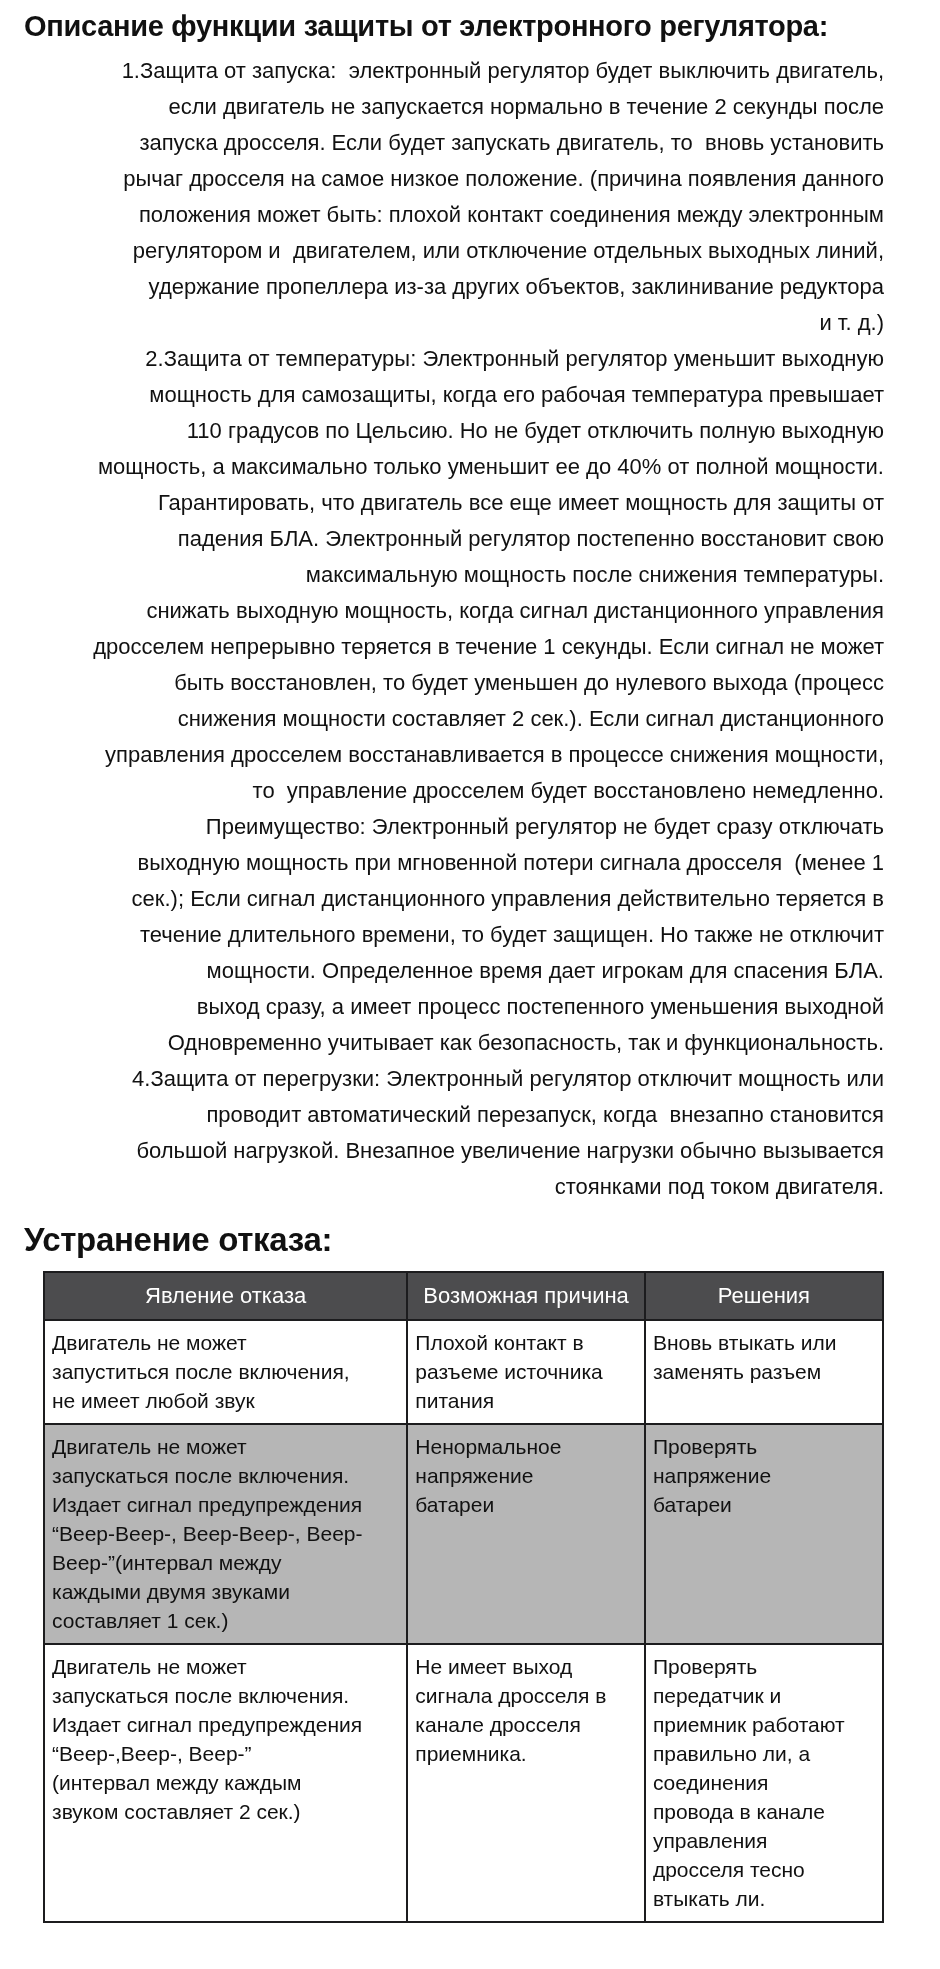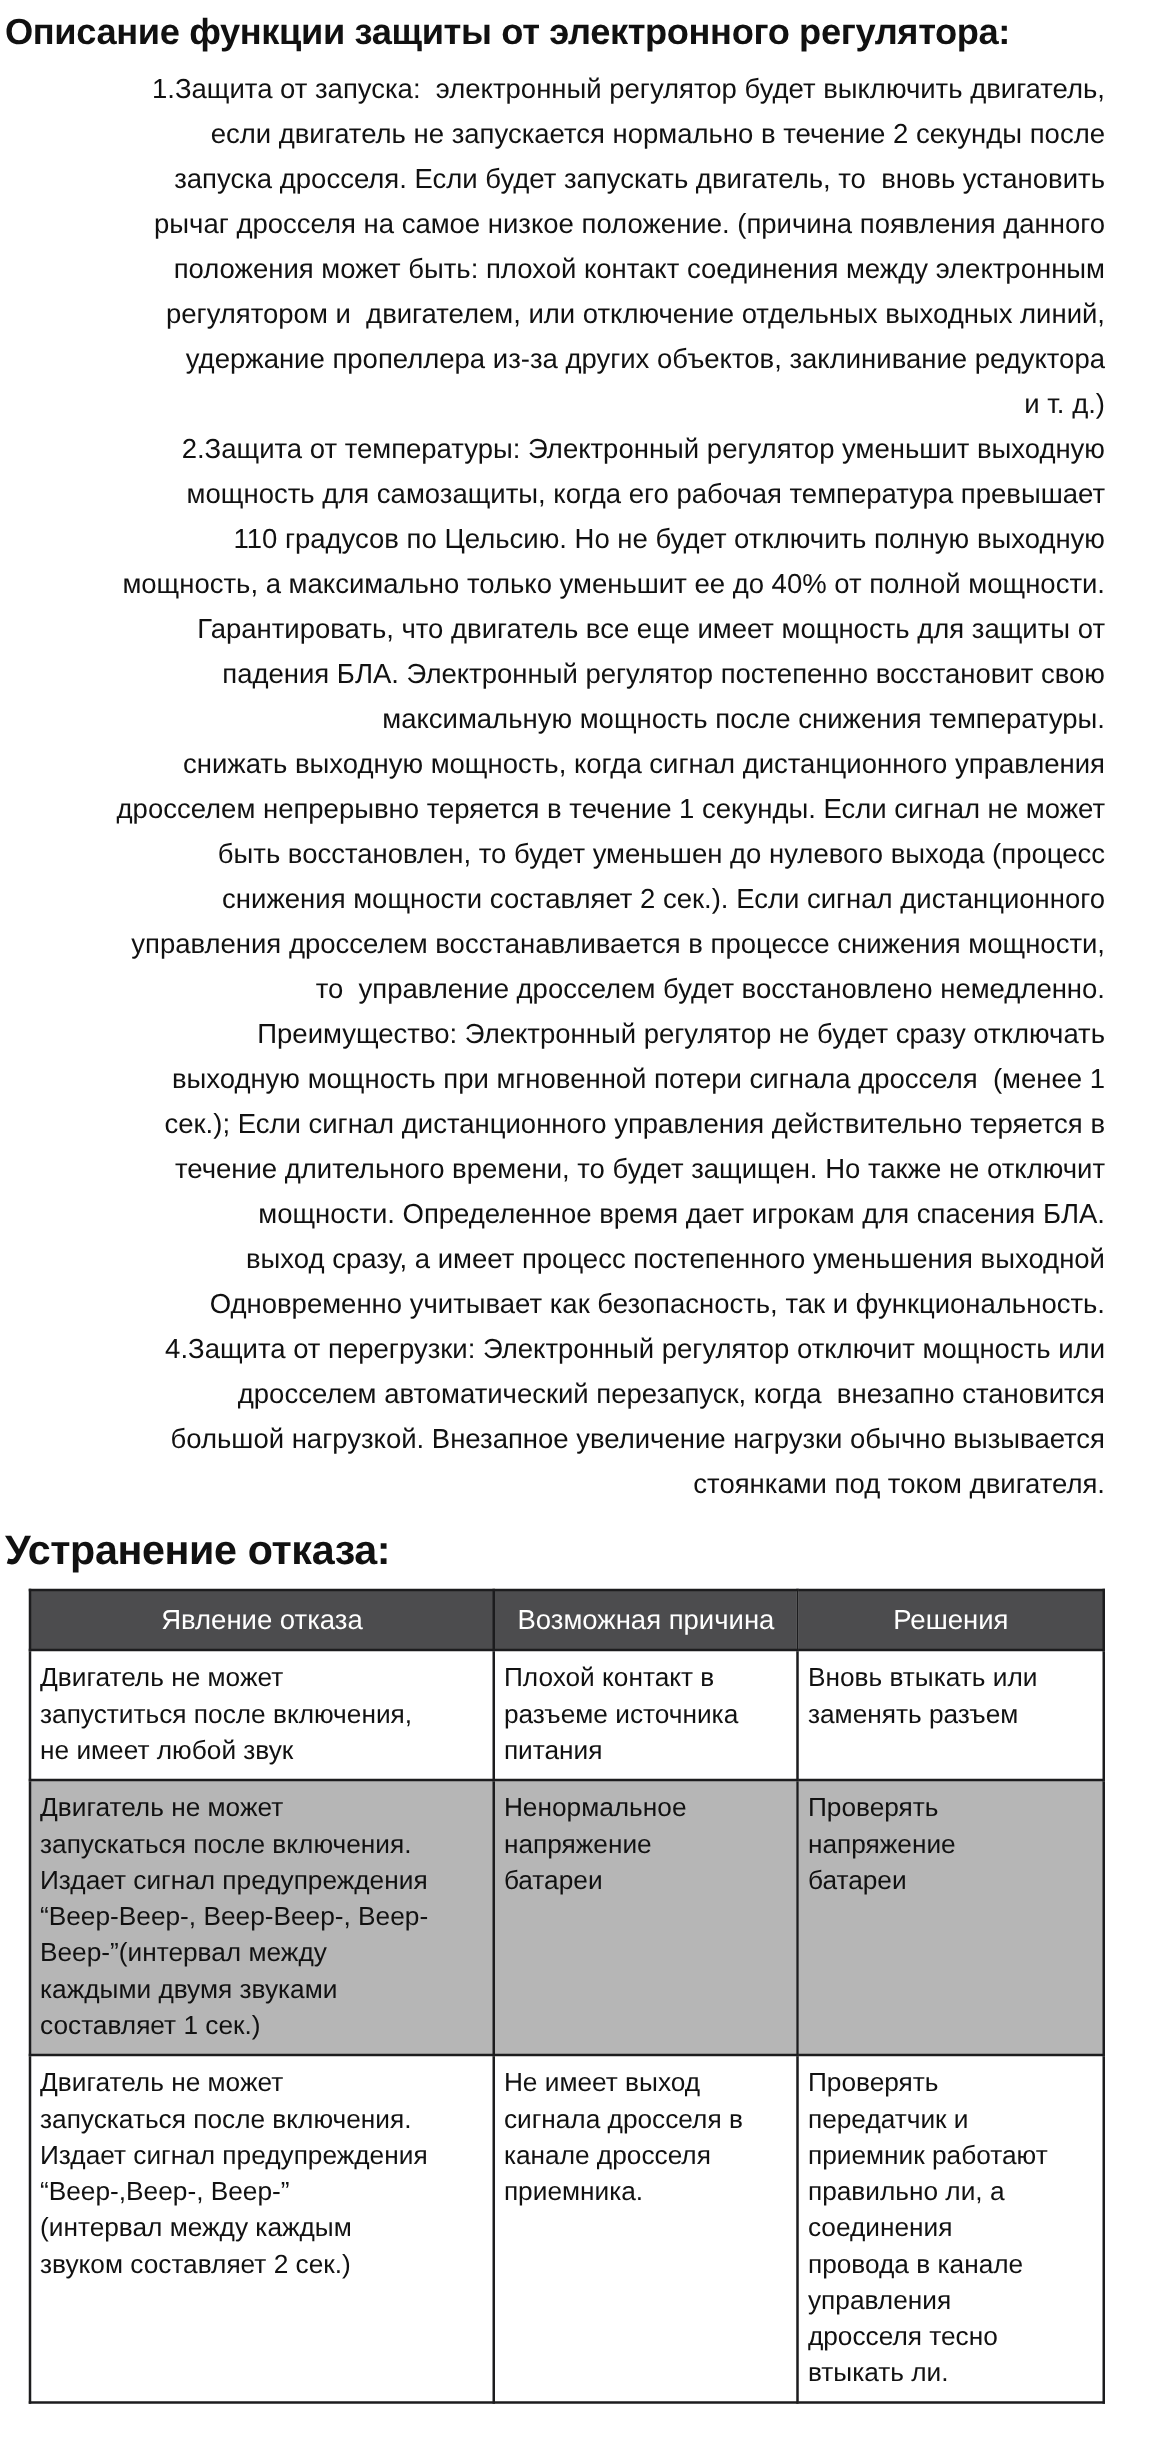--- a/index.html
+++ b/index.html
@@ -9,21 +9,21 @@
     --border:#1c1c1e;
     --text:#111111;
     --page-bg:#ffffff;
   }
   html,body{margin:0;padding:0;background:var(--page-bg);}
   body{
     width:940px;height:1969px;overflow:hidden;
     font-family:"Liberation Sans", sans-serif;
     color:var(--text);
   }
-  .page{box-sizing:border-box;width:884px;height:1969px;padding:8px 0 0 4px;overflow:hidden;}
+  .page{box-sizing:border-box;width:884px;height:1969px;padding:8px 0 0 24px;overflow:hidden;}
   .doc-title{
     font-size:29px;font-weight:700;margin:2px 0 10px 0;
     letter-spacing:-0.3px;white-space:pre;
   }
   .sections{margin:0;}
   .section{margin:0;text-align:right;}
   .line{font-size:22px;line-height:36px;white-space:pre;}
   .ind0{padding-left:0;}
   .ind1{padding-left:27px;}
   .sub-title{
@@ -86,21 +86,21 @@
         <div class="line ind1">Преимущество: Электронный регулятор не будет сразу отключать</div>
         <div class="line ind1">выходную мощность при мгновенной потери сигнала дросселя  (менее 1</div>
         <div class="line ind1">сек.); Если сигнал дистанционного управления действительно теряется в</div>
         <div class="line ind1">течение длительного времени, то будет защищен. Но также не отключит</div>
         <div class="line ind1">мощности. Определенное время дает игрокам для спасения БЛА.</div>
         <div class="line ind1">выход сразу, а имеет процесс постепенного уменьшения выходной</div>
         <div class="line ind1">Одновременно учитывает как безопасность, так и функциональность.</div>
       </div>
       <div class="section">
         <div class="line ind0">4.Защита от перегрузки: Электронный регулятор отключит мощность или</div>
-        <div class="line ind1">дросселем автоматический перезапуск, когда  внезапно становится</div>
+        <div class="line ind1">проводит автоматический перезапуск, когда  внезапно становится</div>
         <div class="line ind0">большой нагрузкой. Внезапное увеличение нагрузки обычно вызывается</div>
         <div class="line ind0">стоянками под током двигателя.</div>
       </div>
     </div>
 
   <h2 class="sub-title">Устранение отказа:</h2>
 
   <table class="fault">
     <colgroup id="fault-cols">
         <col style="width: 386px;">

